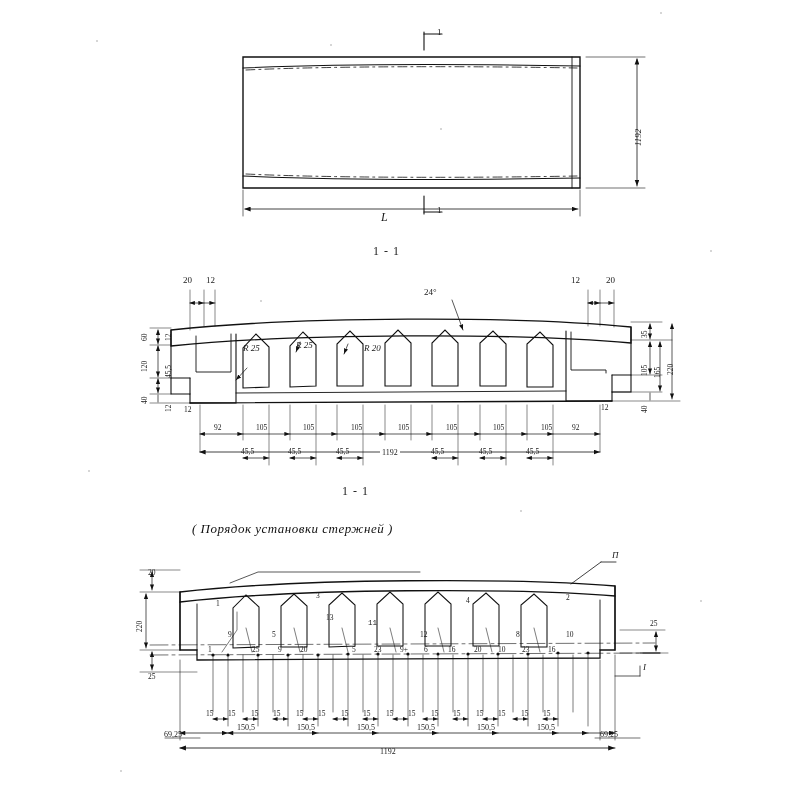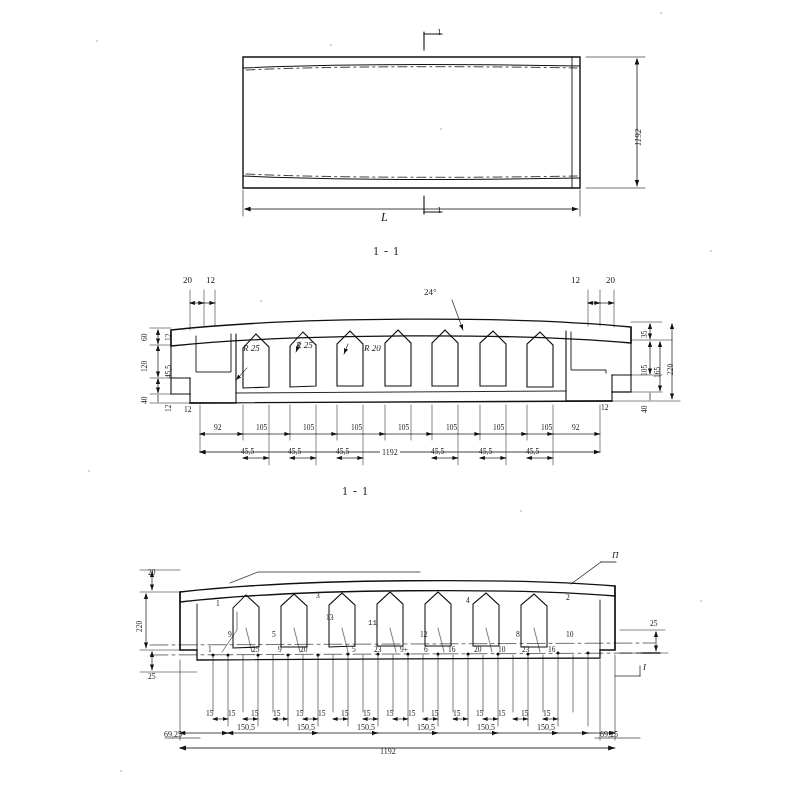--- a/index.html
+++ b/index.html
@@ -383,20 +383,21 @@
   <div class="lbl tiny" style="left:241px; top:448px;">45,5</div>
   <div class="lbl tiny" style="left:288px; top:448px;">45,5</div>
   <div class="lbl tiny" style="left:336px; top:448px;">45,5</div>
   <div class="lbl tiny" style="left:431px; top:448px;">45,5</div>
   <div class="lbl tiny" style="left:479px; top:448px;">45,5</div>
   <div class="lbl tiny" style="left:526px; top:448px;">45,5</div>
   <div class="lbl small" style="left:380px; top:449px; background:#fff; padding:0 2px;">1192</div>
 
   <div class="lbl bg" style="left:342px; top:485px; letter-spacing:1px;">1 - 1</div>
 
+  <div class="title-script" style="left:192px; top:521px;">( Порядок  установки  стержней )</div>
 
   <div class="lbl tiny" style="left:148px; top:569px;">20</div>
   <div class="lbl tiny rot" style="left:136px; top:632px;">220</div>
   <div class="lbl tiny" style="left:148px; top:673px;">25</div>
   <div class="lbl tiny" style="left:650px; top:620px;">25</div>
   <div class="lbl it" style="left:612px; top:551px;">П</div>
   <div class="lbl it" style="left:643px; top:663px;">I</div>
 
   <div class="lbl tiny" style="left:216px; top:600px;">1</div>
   <div class="lbl tiny" style="left:316px; top:592px;">3</div>

